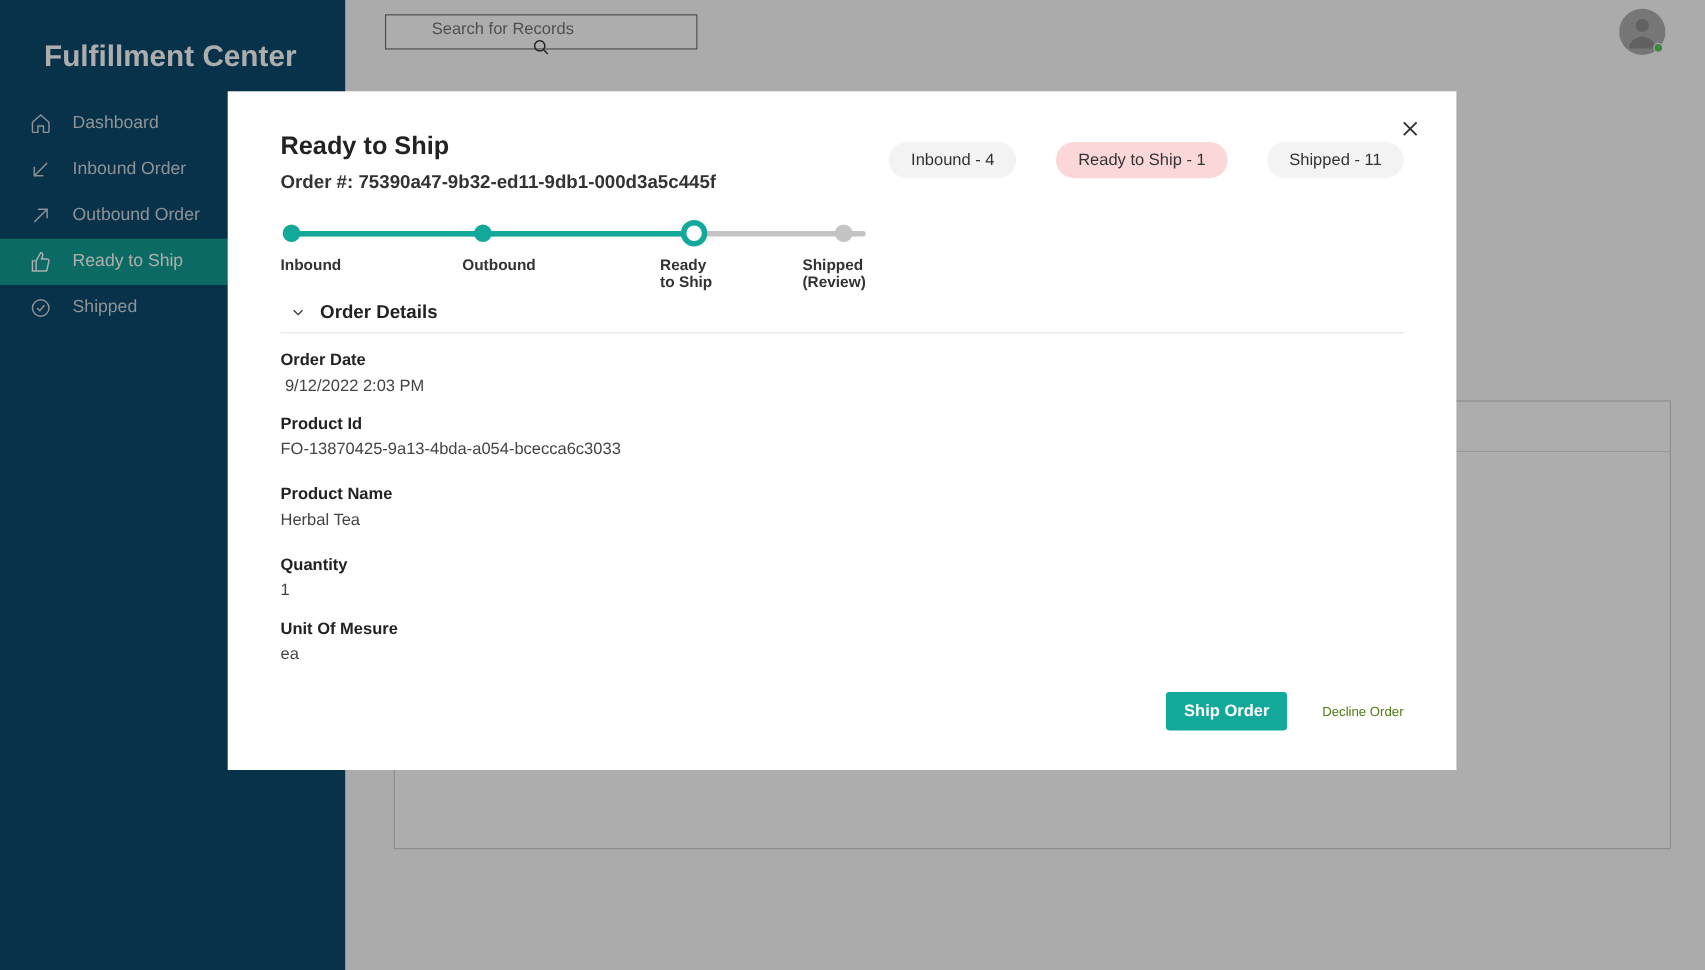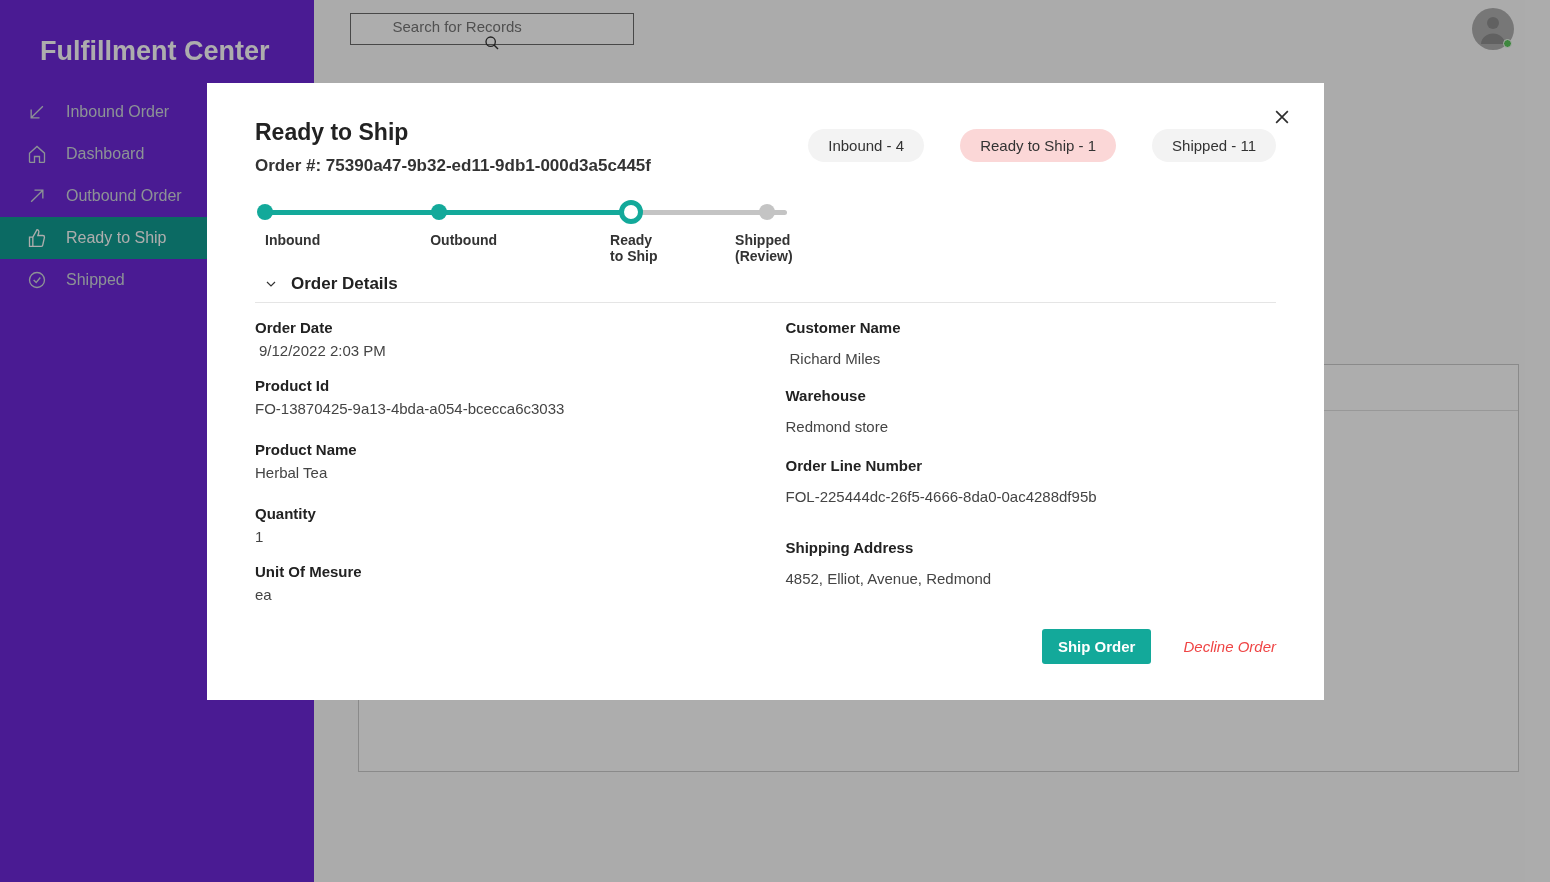--- a/index.html
+++ b/index.html
@@ -1,20 +1,20 @@
 <!DOCTYPE html>
 <html><head>
 <meta charset="utf-8">
 <style>
   * { box-sizing: border-box; margin: 0; padding: 0; }
   html, body { width: 1550px; height: 882px; font-family: "Segoe UI", Arial, sans-serif; overflow: hidden; }
   body { display: flex; background: #f5f5f5; position: relative; color: #222; }
 
   
-  .sidebar { width: 314px; height: 100%; background: #6d28d9; color: #dcdcdc; flex-shrink: 0; }
+  .sidebar { width: 314px; height: 100%; background: #0c4a6e; color: #dcdcdc; flex-shrink: 0; }
   .sidebar-title { padding: 36px 36px 24px 40px; font-size: 27px; font-weight: 700; color: #fff; }
   .nav { list-style: none; }
   .nav-item { display: flex; align-items: center; gap: 18px; padding: 10px 26px; font-size: 16px; cursor: pointer; color: #cfd8dc; }
   .nav-item.active { background: #119d92; color: #fff; }
   .nav-item .icon { width: 22px; height: 22px; display: flex; align-items: center; justify-content: center; }
   .nav-item .icon svg { stroke: currentColor; fill: none; stroke-width: 1.6; }
 
   
   .main { flex: 1; position: relative; background: #fdfdfd; }
   .topbar { height: 58px; display: flex; align-items: center; padding: 0 36px; }
@@ -45,21 +45,21 @@
 
   
   .progress { position: relative; margin-top: 28px; height: 50px; width:540px;}
   .track { position:absolute; top:6px; left:10px; right:8px; height:5px; background:#c4c4c4; border-radius:3px;}
   .track-fill { position:absolute; top:6px; left:10px; width: 368px; height:5px; background:#13a99a; border-radius:3px;}
   .node { position:absolute; top:0; width:16px; height:16px; border-radius:50%; background:#13a99a;}
   .node.n1 { left:2px;}
   .node.n2 { left:176px;}
   .node.n3 { left:364px; width:24px; height:24px; top:-4px; background:#fff; border:5px solid #13a99a;}
   .node.n4 { left:504px; background:#c4c4c4;}
-  .labels { position:absolute; top:28px; left:10px; right:0; display:flex; font-size:14px; color:#333; font-weight:600;}
+  .labels { position:absolute; top:28px; left:0; right:0; display:flex; font-size:14px; color:#333; font-weight:600;}
   .labels span:nth-child(1){ margin-left:0px;}
   .labels span:nth-child(2){ margin-left:110px;}
   .labels span:nth-child(3){ margin-left:113px;}
   .labels span:nth-child(4){ margin-left:77px;}
 
   
   .section-heading { display:flex; align-items:center; gap:12px; margin-top:20px; padding:0 0 8px 8px; font-size:17px; font-weight:600; border-bottom:1px solid #e5e5e5;}
   .section-heading svg{ stroke:#333; stroke-width:1.8; fill:none;}
 
   
@@ -67,43 +67,43 @@
   .col { flex:1;}
   .fld-label { font-weight:700; font-size:15px; color:#222; margin-top:12px; margin-bottom:6px;}
   .fld-value { font-size:15px; color:#444; margin-bottom:6px;}
   .col.left .fld-label:first-child{ margin-top:0;}
   .col.right .fld-label:first-child{ margin-top:0;}
   .col.right .fld-label, .col.right .fld-value { margin-top:14px; margin-bottom:4px;}
 
   
   .actions { display:flex; justify-content:flex-end; gap:32px; margin-top:20px; align-items:center;}
   .btn-primary { background:#13a99a; color:#fff; border:none; padding:9px 16px; font-size:15px; border-radius:3px; cursor:pointer;font-weight:bold;}
-  .btn-text { background:none; border:none; color:#ef4444; font-size:15px; cursor:pointer;font-style:italic;}
+  .btn-text { background:none; border:none; color:#4d7c0f; font-size:12px; cursor:pointer;}
 </style>
 </head>
 <body>
 
 <nav class="sidebar">
   <div class="sidebar-title">Fulfillment Center</div>
   <ul class="nav">
     <li class="nav-item">
       <span class="icon">
         <svg width="20" height="20" viewBox="0 0 24 24">
+            <path d="M3 11l9-8 9 8v10a1 1 0 0 1-1 1h-5v-7h-6v7H4a1 1 0 0 1-1-1z"></path>
+          </svg>
+      </span>
+      <span>Dashboard</span>
+    </li>
+    <li class="nav-item">
+      <span class="icon">
+        <svg width="20" height="20" viewBox="0 0 24 24">
             <path d="M19 5 5 19M5 9v10h10"></path>
           </svg>
       </span>
       <span>Inbound Order</span>
-    </li>
-    <li class="nav-item">
-      <span class="icon">
-        <svg width="20" height="20" viewBox="0 0 24 24">
-            <path d="M3 11l9-8 9 8v10a1 1 0 0 1-1 1h-5v-7h-6v7H4a1 1 0 0 1-1-1z"></path>
-          </svg>
-      </span>
-      <span>Dashboard</span>
     </li>
     <li class="nav-item">
       <span class="icon">
         <svg width="20" height="20" viewBox="0 0 24 24">
             <path d="M5 19 19 5M9 5h10v10"></path>
           </svg>
       </span>
       <span>Outbound Order</span>
     </li>
     <li class="nav-item active">
@@ -204,32 +204,19 @@
 
       <div class="fld-label" style="margin-top:24px;">Product Name</div>
       <div class="fld-value">Herbal Tea</div>
 
       <div class="fld-label" style="margin-top:24px;">Quantity</div>
       <div class="fld-value">1</div>
 
       <div class="fld-label" style="margin-top:18px;">Unit Of Mesure</div>
       <div class="fld-value">ea</div>
     </div>
-    <div class="col right">
-      <div class="fld-label" style="margin-top:0;">Customer Name</div>
-      <div class="fld-value" style="padding-left:4px;">Richard Miles</div>
-
-      <div class="fld-label" style="margin-top:20px;">Warehouse</div>
-      <div class="fld-value">Redmond store</div>
-
-      <div class="fld-label" style="margin-top:22px;">Order Line Number</div>
-      <div class="fld-value">FOL-225444dc-26f5-4666-8da0-0ac4288df95b</div>
-
-      <div class="fld-label" style="margin-top:34px;">Shipping Address</div>
-      <div class="fld-value">4852, Elliot, Avenue, Redmond</div>
-    </div>
   </div>
 
   <div class="actions">
     <button class="btn-primary">Ship Order</button>
     <button class="btn-text">Decline Order</button>
   </div>
 </div>
 
 </body></html>

